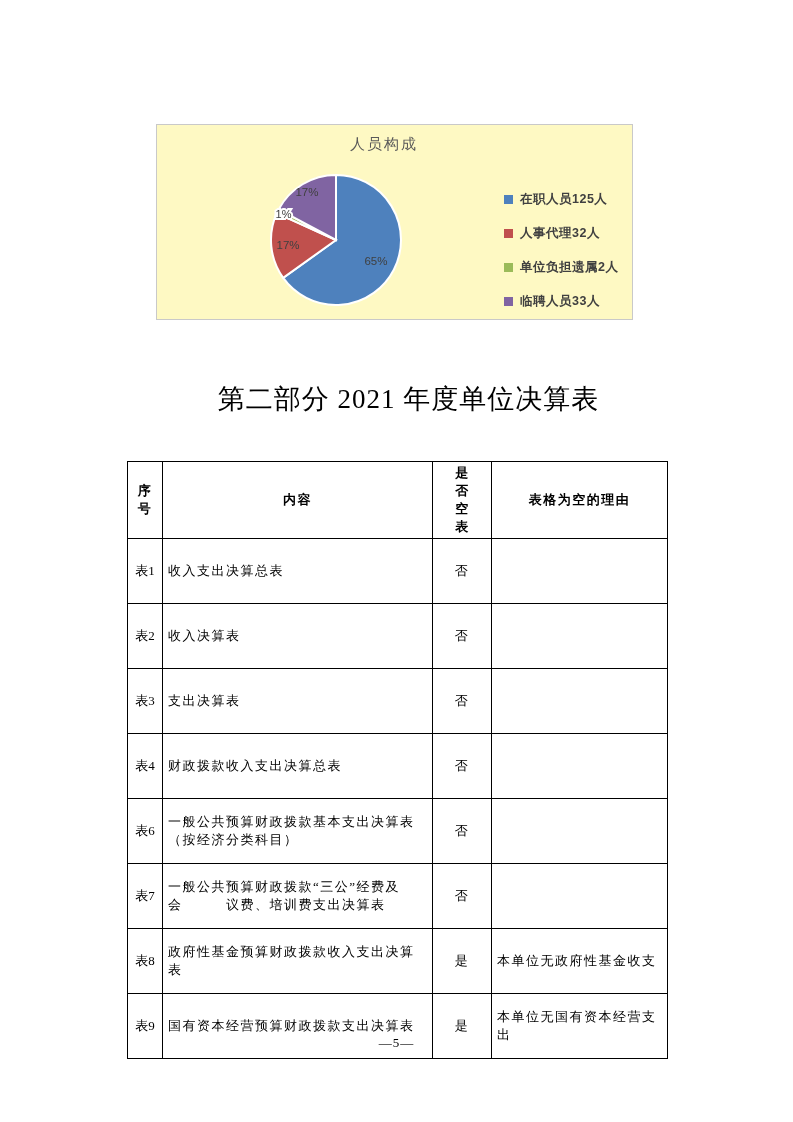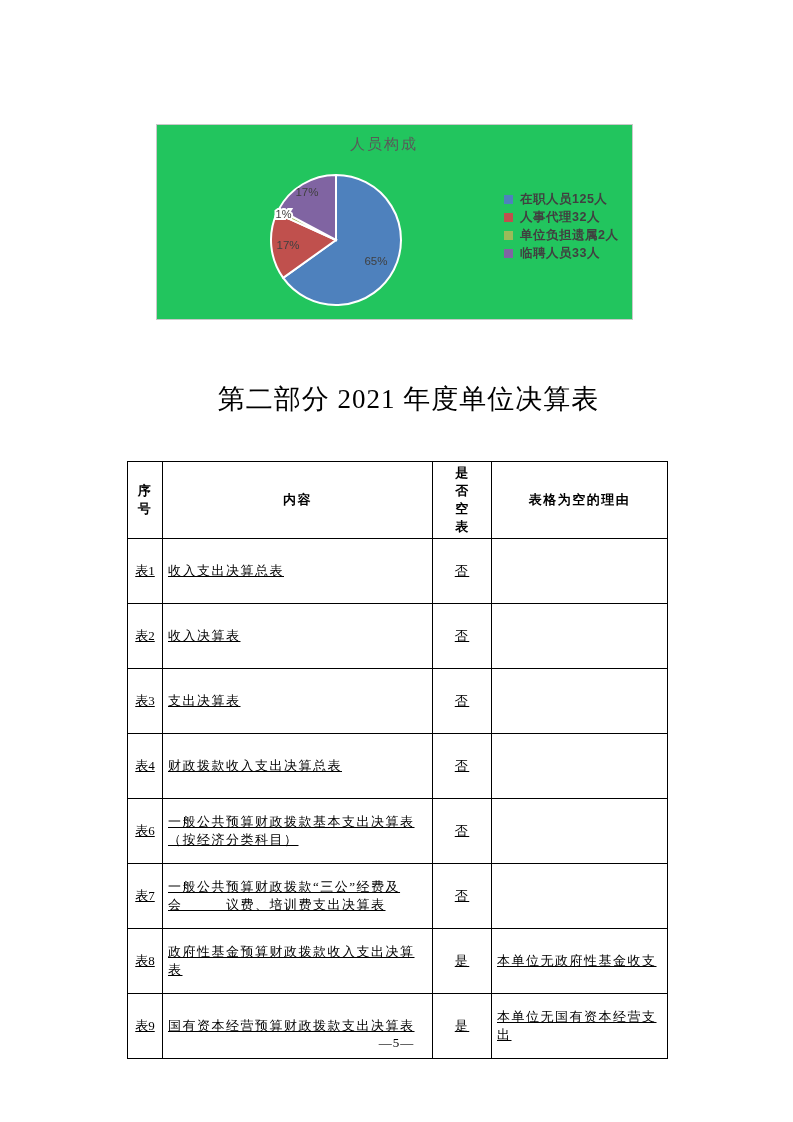--- a/index.html
+++ b/index.html
@@ -5,37 +5,37 @@
   * { box-sizing: border-box; }
   html, body { margin: 0; padding: 0; background: #ffffff; }
   .page {
     position: relative; width: 793px; height: 1122px; background: #fff;
     font-family: "Liberation Serif", serif; color: #000; overflow: hidden;
   }
 
   
   .chart-box {
     position: absolute; left: 156px; top: 124px; width: 477px; height: 196px;
-    border: 1px solid #c9c9c9; background: #22c55e;
+    border: 1px solid #c9c9c9; background: #fef9c3;
     font-family: "Liberation Sans", sans-serif;
     padding-left: 30px;
   }
   .chart-title {
     position: absolute; top: 10px; left: 0; width: 454px; text-align: center;
     font-size: 15px; color: #595959; letter-spacing: 2px;
   }
   .pie-svg { position: absolute; left: 0; top: 0; }
   .pie-label {
     font-size: 11.5px; fill: #404040; text-anchor: middle;
     font-family: "Liberation Sans", sans-serif;
   }
   .pie-label.callout { paint-order: stroke; stroke: #ffffff; stroke-width: 4px; font-size: 11px; }
   .legend {
     position: absolute; left: 347px; top: 66px;
-    display: flex; flex-direction: column; gap: 1px; justify-content: center;
+    display: flex; flex-direction: column; gap: 17px; justify-content: center;
   }
   .legend-item { display: flex; align-items: center; height: 17px; }
   .legend-swatch { width: 9px; height: 9px; margin-right: 7px; flex: none; }
   .legend-label {
     font-size: 12.5px; font-weight: bold; color: #404040;
     letter-spacing: 0.5px; white-space: nowrap;
   }
 
   
   .doc-heading {
@@ -50,21 +50,21 @@
   
   .toc-table {
     position: absolute; left: 127px; top: 461px; width: 540px;
     border-collapse: collapse; table-layout: fixed; font-size: 13px;
   }
   .toc-table th, .toc-table td {
     border: 1px solid #000; padding: 2px 5px; letter-spacing: 1.5px;
     vertical-align: middle; overflow: hidden;
   }
   .toc-table thead tr { height: 45px; }
-  .toc-table tbody tr { height: 65px; text-decoration: underline; }
+  .toc-table tbody tr { height: 65px; }
   .toc-table th { font-weight: bold; text-align: center; }
   th.col-empty { padding: 2px 18px; letter-spacing: 0.5px; }
   td.cell-no { text-align: center; letter-spacing: 0; padding: 2px 1px; }
   td.cell-content { text-align: left; white-space: pre-wrap; line-height: 1.4; }
   td.cell-empty { text-align: center; }
   td.cell-reason { text-align: left; white-space: pre-wrap; line-height: 1.4; }
 
   .page-number {
     position: absolute; top: 1035px; left: 0; width: 100%;
     text-align: center; font-size: 13px; letter-spacing: 1px;

